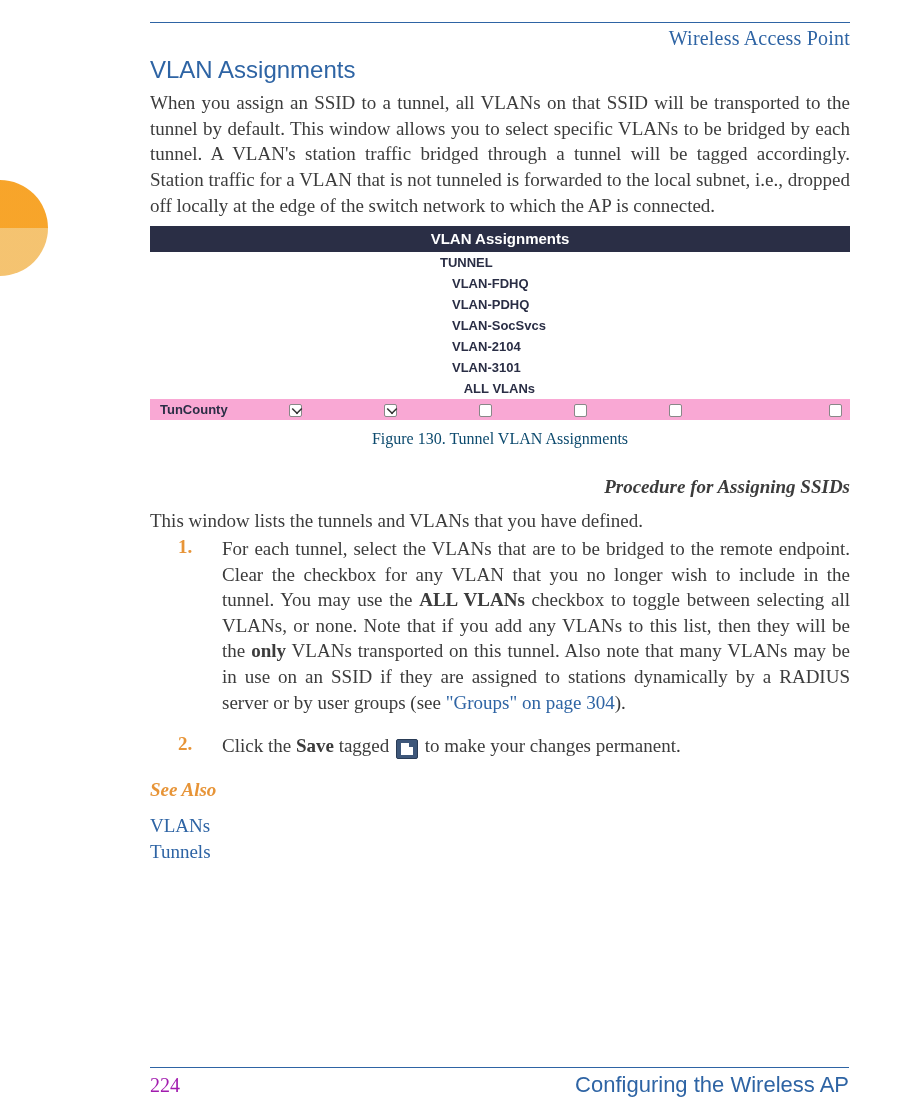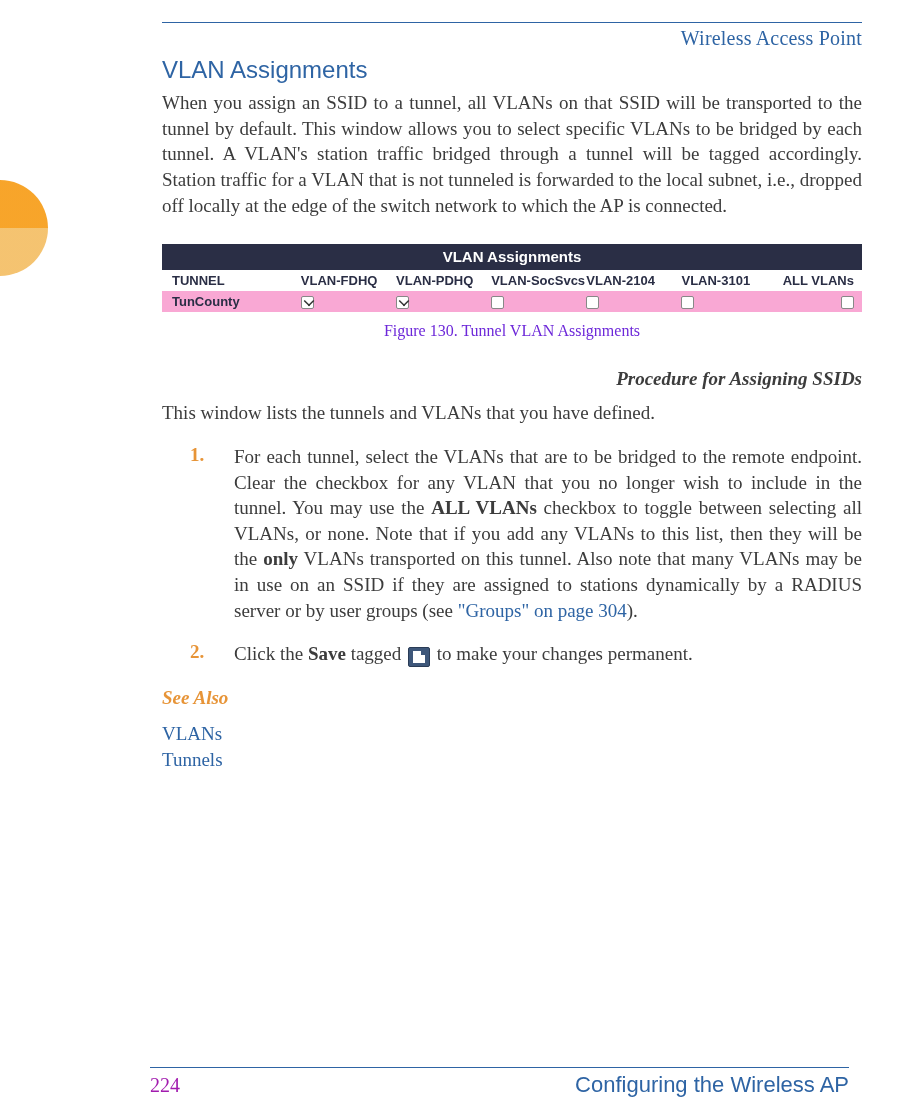--- a/index.html
+++ b/index.html
@@ -6,21 +6,21 @@
   body {
     margin: 0;
     background: #fff;
     font-family: "Palatino Linotype", "Book Antiqua", Palatino, Georgia, serif;
     color: #3c3c3c;
   }
   .page {
     width: 901px;
     height: 1114px;
     position: relative;
-    padding: 22px 52px 22px 12px;
+    padding: 22px 52px 22px 0;
   }
   .side-tab {
     position: absolute;
     left: 0;
     top: 180px;
     width: 48px;
     height: 96px;
     border-top-right-radius: 48px;
     border-bottom-right-radius: 48px;
     background: linear-gradient(to bottom,#f7a01f 0%, #f7a01f 50%, #f4c069 50%, #f4c069 100%);
@@ -43,21 +43,21 @@
     color: #2e64a4;
     font-family: "Segoe UI", "Trebuchet MS", Verdana, sans-serif;
     font-size: 24px;
     font-weight: 400;
     margin: 2px 0 6px;
   }
   .body-p {
     font-size: 19px;
     line-height: 1.35;
     text-align: justify;
-    margin: 0 0 26px;
+    margin: 0 0 8px;
   }
 
   
   .fig-wrap { margin: 0 0 6px; }
   .fig-header {
     background: #2a2e45;
     color: #fff;
     text-align: center;
     font-family: Arial, sans-serif;
     font-weight: 700;
@@ -65,50 +65,50 @@
     padding: 4px 0 5px;
   }
   .fig-row {
     display: flex;
     align-items: center;
     background: #f9a8d4;
     font-family: Arial, sans-serif;
     font-size: 13px;
     font-weight: bold;
   }
-  .fig-row.head { background: #fff; font-weight: 700; color: #2a2e45; }
+  .fig-row.head { background: #fff; font-weight: 700; color: #2a2e45; flex-direction: column; }
   .fig-row .cell { text-align: left; padding: 3px 0; }
   .c-tunnel { width: 140px; text-align: left !important; padding-left: 10px !important; color: #2a2e45; }
   .c-vlan   { width: 96px; }
   .c-all    { width: 86px; text-align: right !important; padding-right: 8px !important; font-weight: 700; color: #2a2e45;}
   .cb {
     display: inline-block; width:13px; height:13px; border:1px solid #888; border-radius:2px;
     background:#fff; vertical-align: middle; position: relative;
   }
   .cb.checked::after {
     content:""; position:absolute; left:2px; top:-1px; width:8px; height:8px;
     border-right:2px solid #333; border-bottom:2px solid #333; transform: rotate(45deg) scale(.75);
   }
   .fig-caption {
     text-align: center;
     font-size: 16px;
-    color: #6d28d9;
+    color: #0c4a6e;
     margin: 10px 0 28px;
   }
   .subhead {
     font-style: italic;
     font-weight: 700;
     font-size: 19px;
     margin: 0 0 10px;
     text-align: right;
   }
   .para2 {
     font-size: 19px;
     line-height: 1.35;
-    margin: 0 0 18px;
+    margin: 0 0 2px;
   }
   ol.steps { list-style: none; padding: 0; margin: 0 0 8px 28px; }
   ol.steps > li { display: flex; gap: 24px; margin-bottom: 18px; }
   ol.steps .num { color: #e79437; font-weight: 700; font-size: 19px; min-width: 20px; }
   ol.steps .txt { font-size: 19px; line-height: 1.35; text-align: justify; }
   .txt b { font-weight: 700; }
   .xref { color: #2e64a4; }
   .save-icn {
     display: inline-flex; align-items: center; justify-content: center;
     width: 22px; height: 20px; vertical-align: -3px;

